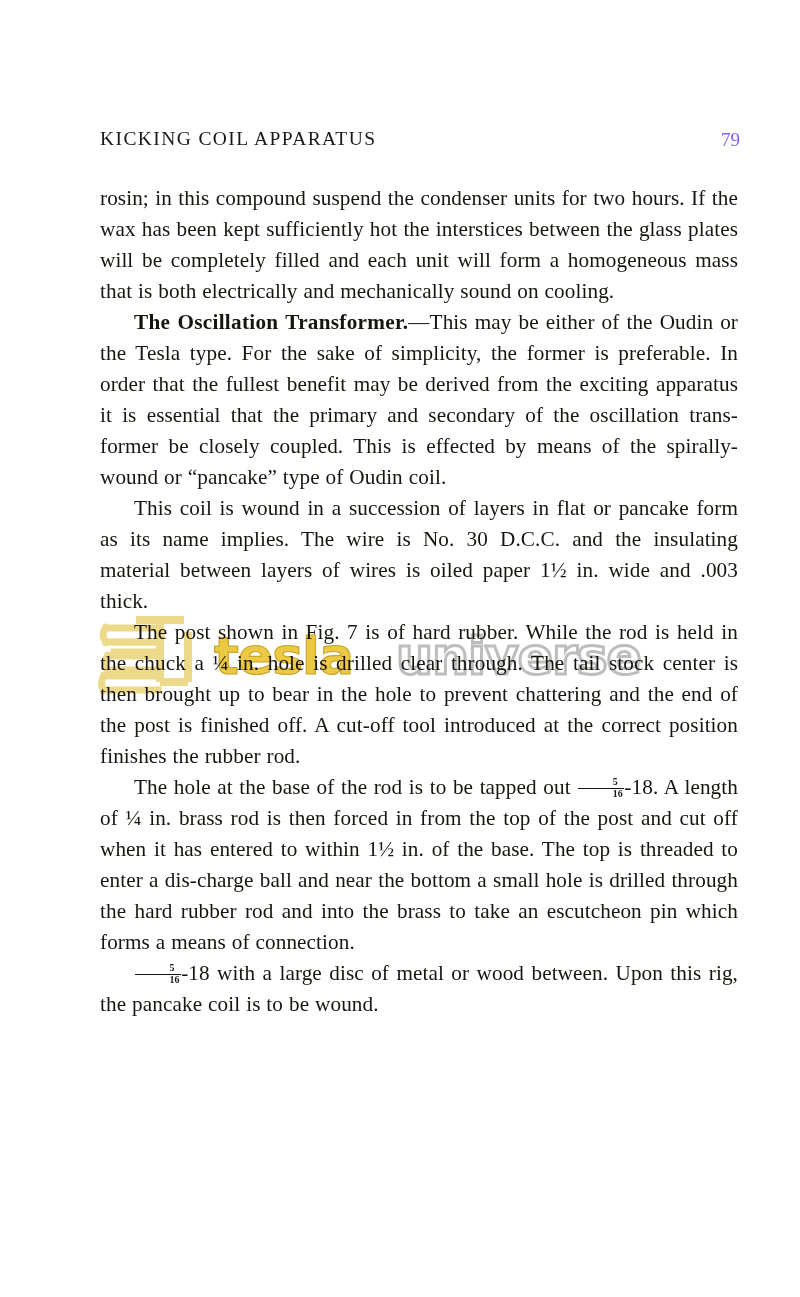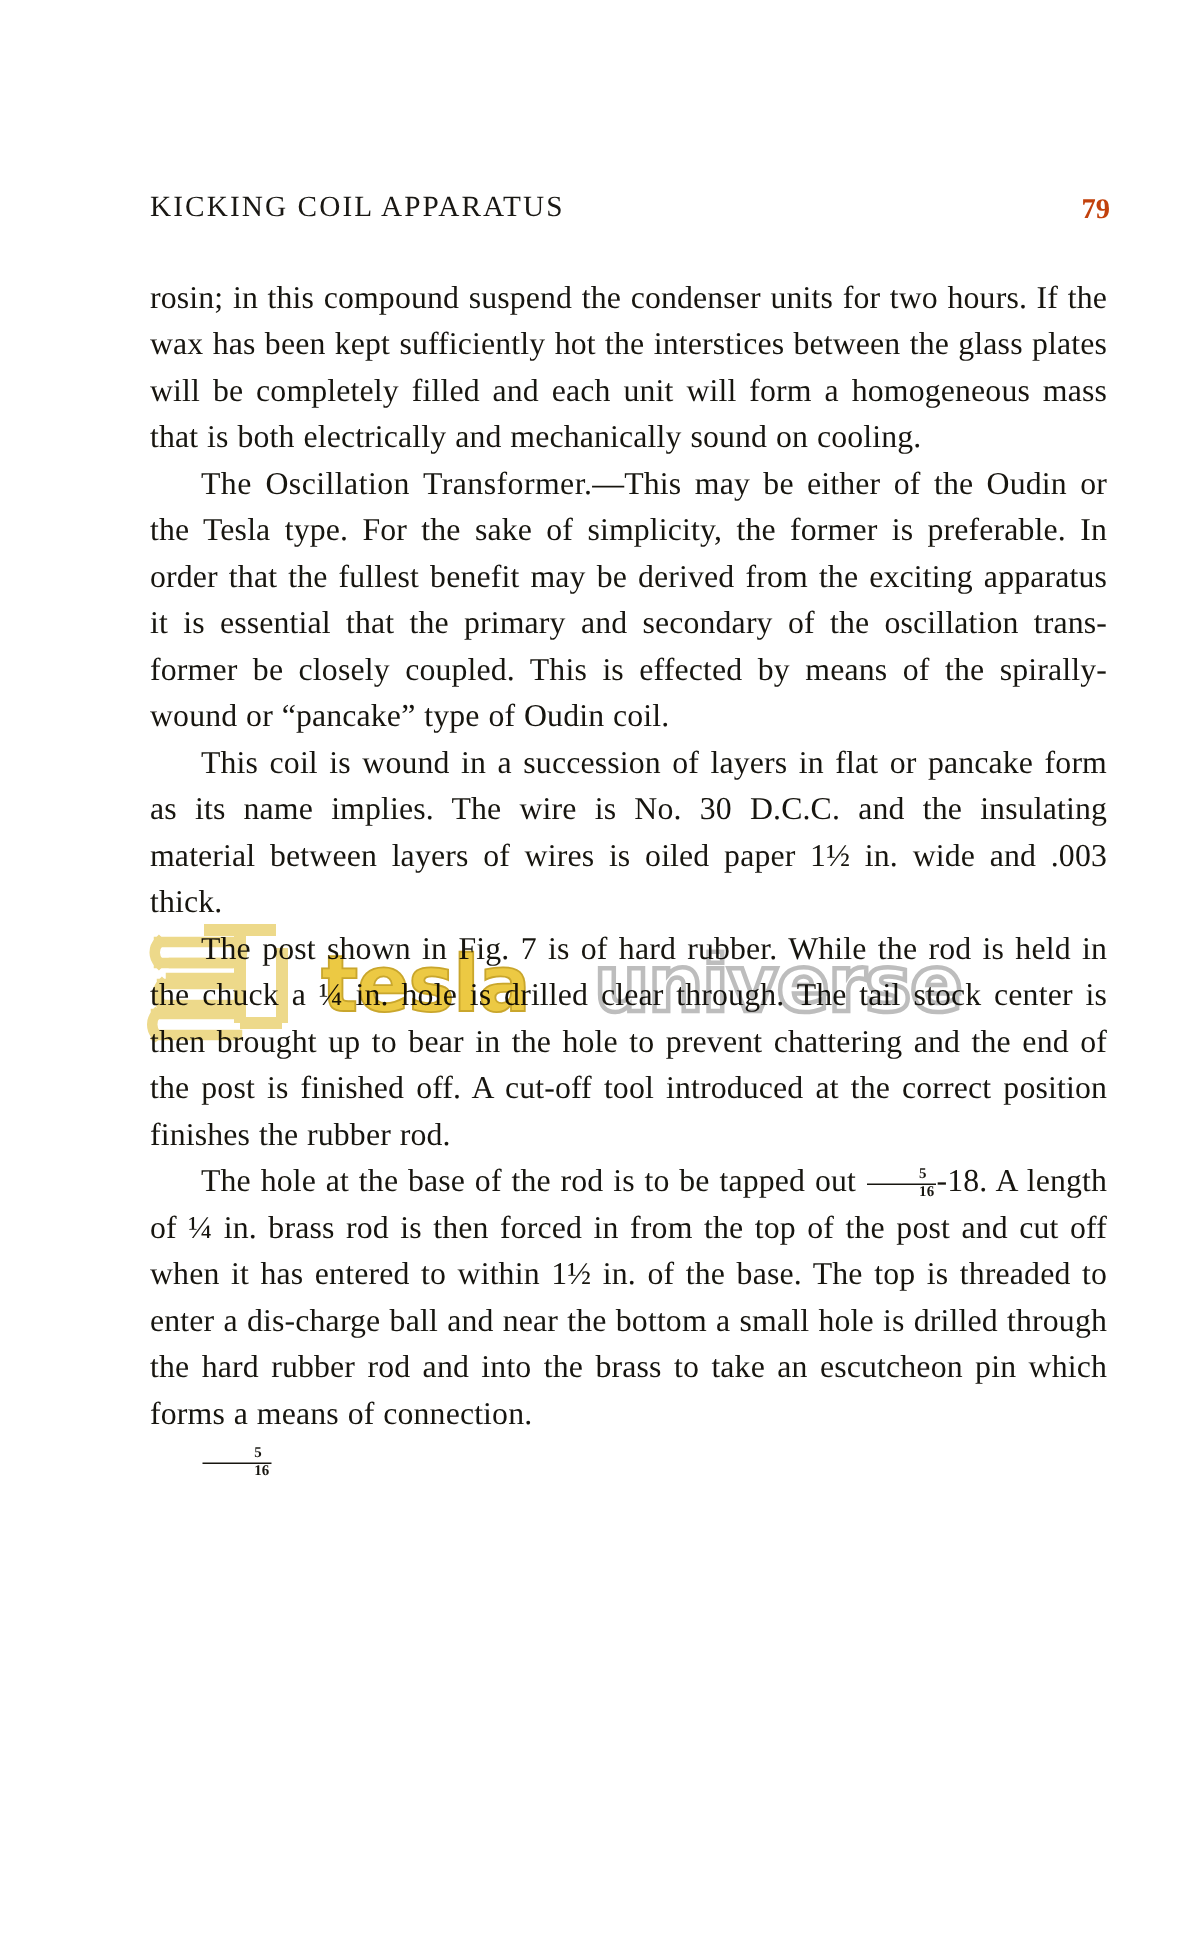--- a/index.html
+++ b/index.html
@@ -37,22 +37,22 @@
     letter-spacing: 1.4px;
     color: #1a1814;
     white-space: nowrap;
   }
 
   .head-folio {
     position: absolute;
     right: -2px;
     top: 1px;
     font-size: 19px;
-    font-weight: 700;
-    color: #c2410c;
+    font-weight: 400;
+    color: #8b5cf6;
   }
 
   
   .textblock {
     position: absolute;
     left: 100px;
     top: 183px;
     width: 638px;
   }
 
@@ -66,21 +66,21 @@
     word-spacing: 0.5px;
     color: #17150f;
     -webkit-font-smoothing: none;
   }
 
   p.indent {
     text-indent: 34px;
   }
 
   .bold-lead {
-    font-weight: 400;
+    font-weight: 700;
     letter-spacing: 0.3px;
   }
 
   
   .frac {
     display: inline-block;
     position: relative;
     vertical-align: -0.30em;
     font-size: 0.47em;
     line-height: 1;
@@ -133,21 +133,21 @@
     <p class="para"><span>rosin; in this compound suspend the condenser units for two hours. If the wax has been kept sufficiently hot the interstices between the glass plates will be completely filled and each unit will form a homogeneous mass that is both electrically and mechanically sound on cooling.</span></p>
 
     <p class="para indent"><span class="bold-lead">The Oscillation Transformer.</span><span>—This may be either of the Oudin or the Tesla type. For the sake of simplicity, the former is preferable. In order that the fullest benefit may be derived from the exciting apparatus it is essential that the primary and secondary of the oscillation trans-former be closely coupled. This is effected by means of the spirally-wound or “pancake” type of Oudin coil.</span></p>
 
     <p class="para indent"><span>This coil is wound in a succession of layers in flat or pancake form as its name implies. The wire is No. 30 D.C.C. and the insulating material between layers of wires is oiled paper 1½ in. wide and .003 thick.</span></p>
 
     <p class="para indent"><span>The post shown in Fig. 7 is of hard rubber. While the rod is held in the chuck a ¼ in. hole is drilled clear through. The tail stock center is then brought up to bear in the hole to prevent chattering and the end of the post is finished off. A cut-off tool introduced at the correct position finishes the rubber rod.</span></p>
 
     <p class="para indent"><span>The hole at the base of the rod is to be tapped out </span><span class="frac"><span class="num">5</span><span class="den">16</span></span><span>-18. A length of ¼ in. brass rod is then forced in from the top of the post and cut off when it has entered to within 1½ in. of the base. The top is threaded to enter a dis-charge ball and near the bottom a small hole is drilled through the hard rubber rod and into the brass to take an escutcheon pin which forms a means of connection.</span></p>
 
-    <p class="para indent"><span class="frac"><span class="num">5</span><span class="den">16</span></span></p>
+    <p class="para indent"><span class="frac"><span class="num">5</span><span class="den">16</span></span><span>-18 with a large disc of metal or wood between. Upon this rig, the pancake coil is to be wound.</span></p>
 
 
   </div>
 
   <div class="watermark">
     <svg class="wm-svg" viewBox="0 0 660 84" xmlns="http://www.w3.org/2000/svg">
 
       <g fill="none" stroke="#edd98a" stroke-width="7" stroke-linecap="square">
         <path d="M10 16 H62"></path>
         <path d="M10 16 A10 10 0 0 0 10 30"></path>

